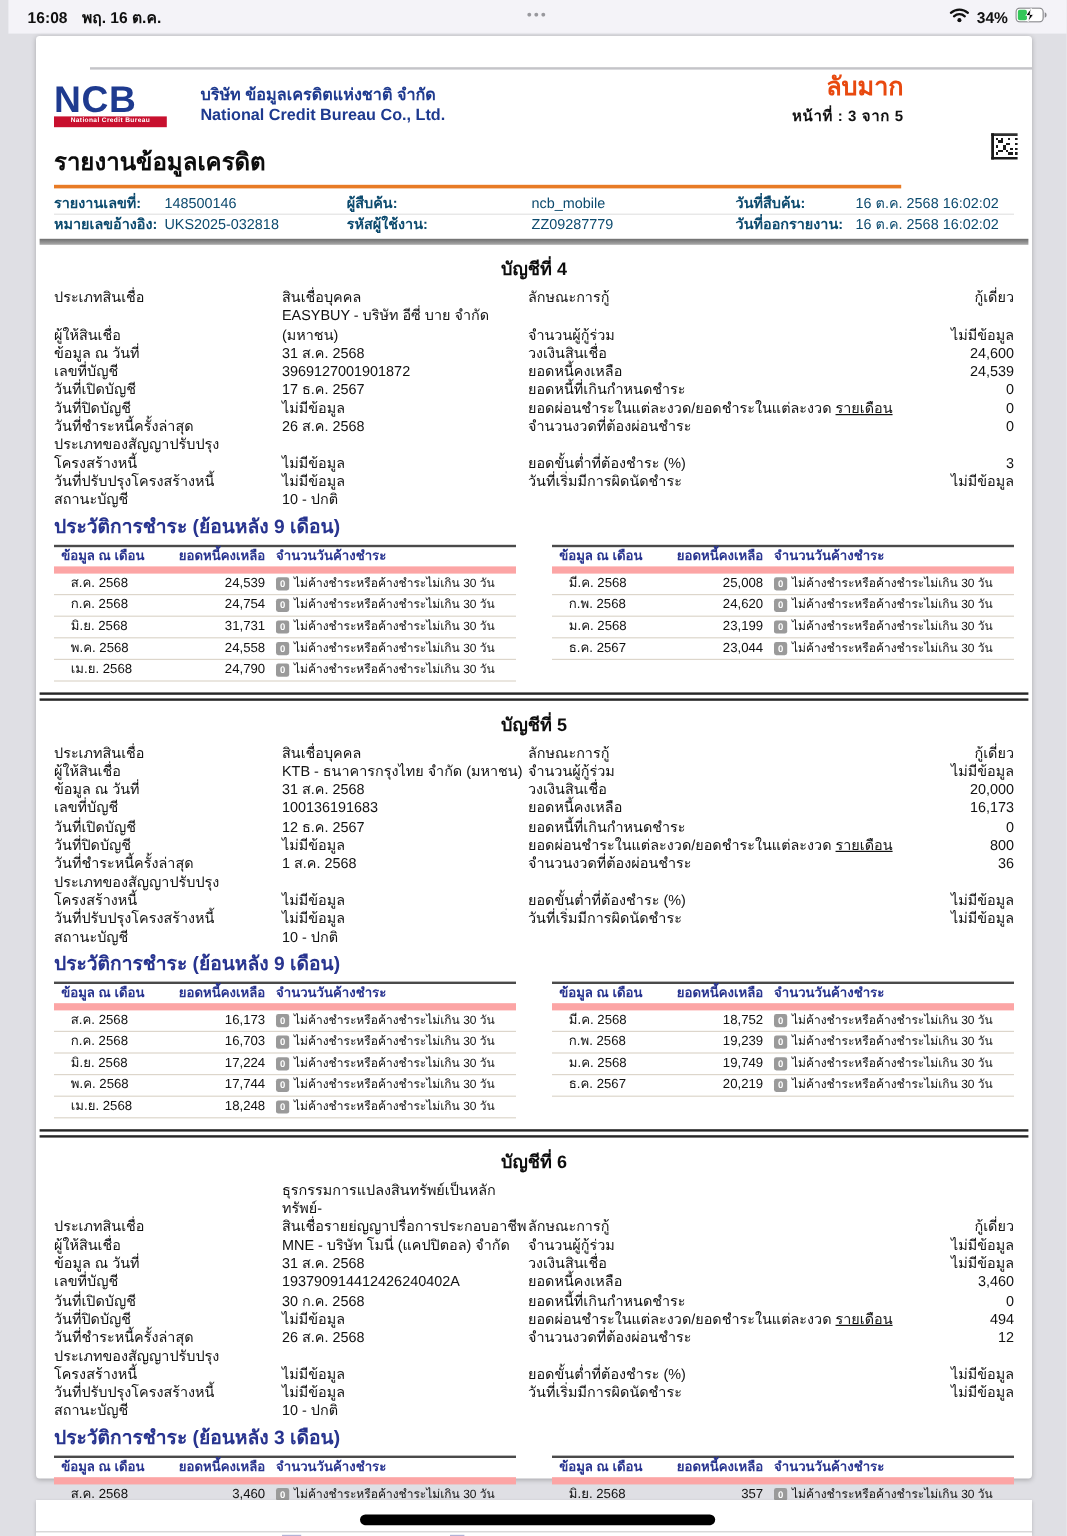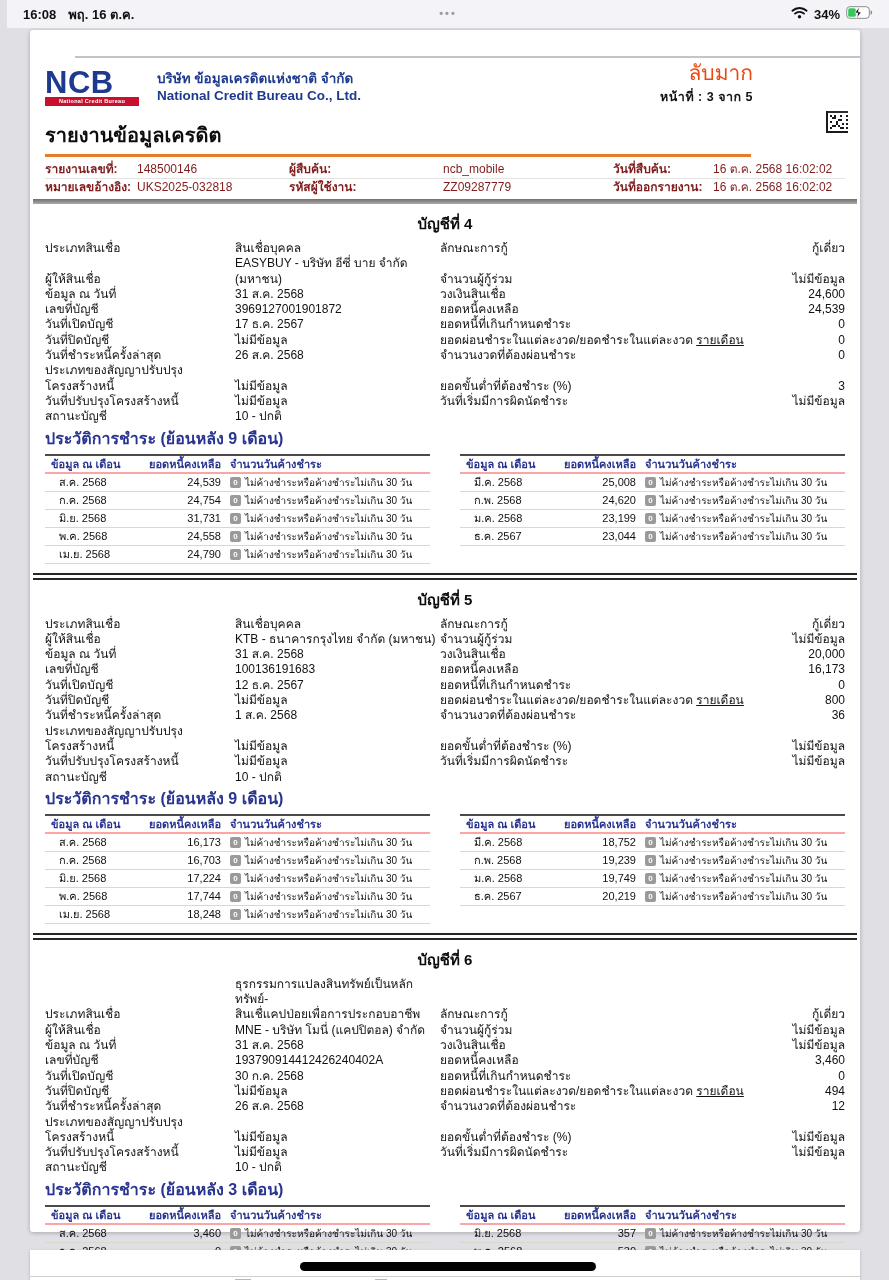--- a/index.html
+++ b/index.html
@@ -31,49 +31,49 @@
   .page2{top:1250px;height:30px;box-shadow:0 1px 3px rgba(0,0,0,.2)}
   .page-topline{position:absolute;top:26px;left:45px;right:0;height:1.5px;background:#c4c4c8}
   
   .header-row{position:relative;margin-top:37px;display:flex;align-items:flex-start;height:46px}
   .logo{position:relative;width:98px;height:42px;flex:none}
   .logo-ncb{font-size:31px;font-weight:bold;color:var(--ncb-blue);line-height:32px;letter-spacing:.5px}
   .logo-band{
     position:absolute;left:0;top:30px;width:94px;height:9px;background:var(--ncb-red);
     color:#fff;font-size:5.5px;font-weight:bold;text-align:center;line-height:9px;letter-spacing:.3px;
   }
-  .company{color:var(--ncb-blue);font-weight:bold;font-size:13.5px;line-height:17px;padding-top:3px;margin-left:14px}
+  .company{color:var(--ncb-blue);font-weight:bold;font-size:13.5px;line-height:17px;padding-top:3px;margin-left:24px}
   .head-right{position:absolute;top:-6px;right:92px;text-align:right}
-  .confidential{color:var(--confidential-orange);font-size:21px;font-weight:normal;line-height:24px}
+  .confidential{color:var(--confidential-orange);font-size:21px;font-weight:bold;line-height:24px}
   .page-info{font-size:12.5px;font-weight:bold;color:#111;margin-top:2px;letter-spacing:.5px}
   .barcode{position:absolute;right:-3px;top:44px}
   .doc-title{font-size:20px;font-weight:bold;color:#0d0d0d;margin:6px 0 0}
   .rule-orange{height:3px;background:var(--rule-orange);width:706px;margin-top:3px}
   
-  .meta{margin-top:4px;font-size:12px;color:#7f1d1d}
+  .meta{margin-top:4px;font-size:12px;color:#0c4a6e}
   .meta-row{display:flex;line-height:15px;padding:1px 0}
   .meta-row + .meta-row{border-top:1px solid #e3e3e3}
   .ml{font-weight:bold;flex:none}
   .mv{flex:none}
   .ml.c1{width:92px}.mv.c1{width:152px}
   .ml.c2{width:154px}.mv.c2{width:170px}
   .ml.c3{width:100px}.mv.c3{flex:1}
   .thickbar{height:5px;background:linear-gradient(#6e6e6e,#ababab);margin:3px -12px 0}
   
   .acct-title{text-align:center;font-size:15px;font-weight:bold;color:#0d0d0d;margin:8px 0 5px}
   .frow{display:flex;font-size:12px;line-height:15.3px;color:#111;align-items:flex-end}
   .fl{width:190px;flex:none}
   .fv{width:205px;flex:none}
   .frl{flex:1 1 auto;padding-right:8px}
   .frv{flex:none;text-align:right;white-space:nowrap;min-width:70px}
   .u{text-decoration:underline}
   .hist-title{color:var(--history-blue);font-weight:bold;font-size:16px;margin-top:1px}
   .hist-wrap{display:flex;gap:30px;margin-top:3px}
   .htable{flex:1;border-top:2px solid #4a4a4a;min-width:0}
-  .hhead{display:flex;color:var(--history-blue);font-weight:bold;font-size:11px;line-height:16px;border-bottom:2px solid #fca5a5;align-items:flex-start}
+  .hhead{display:flex;color:var(--history-blue);font-weight:bold;font-size:11px;line-height:16px;border-bottom:6px solid #fca5a5;align-items:flex-start}
   .hrow{display:flex;align-items:center;line-height:17px;border-bottom:1px solid #ddd6cb;font-size:11px;color:#111}
   .hm{width:92px;flex:none;padding-left:14px;box-sizing:border-box}
   .hhead .hm{padding-left:6px}
   .hb{width:84px;flex:none;text-align:right}
   .hd{flex:1;padding-left:9px;display:flex;align-items:center;gap:4px;font-size:10px;white-space:nowrap;overflow:hidden}
   .hhead .hd{font-size:11px}
   .badge{
     display:inline-block;width:11px;height:11px;border-radius:2px;background:var(--badge-gray);
     color:#fff;font-size:8px;line-height:11px;text-align:center;font-weight:bold;flex:none;
   }
@@ -530,21 +530,21 @@
         </div>
       </section>
       <div class="section-divider"></div>
       <section class="account">
         <h2 class="acct-title">บัญชีที่ 6</h2>
         <div class="fields">
           <div class="frow">
             <span class="fl">ประเภทสินเชื่อ</span>
             <span class="fv">
               <div>ธุรกรรมการแปลงสินทรัพย์เป็นหลักทรัพย์-</div>
-              <div>สินเชื่แคปป่อยเพื่อการประกอบอาชีพ</div>
+              <div>สินเชื่อรายย่ญญาปรื่อการประกอบอาชีพ</div>
             </span>
             <span class="frl">ลักษณะการกู้</span>
             <span class="frv">กู้เดี่ยว</span>
           </div>
           <div class="frow">
             <span class="fl">ผู้ให้สินเชื่อ</span>
             <span class="fv">
               <div>MNE - บริษัท โมนี่ (แคปปิตอล) จำกัด</div>
             </span>
             <span class="frl">จำนวนผู้กู้ร่วม</span>

